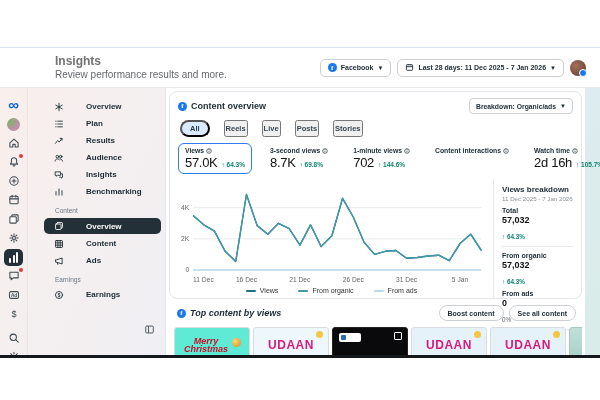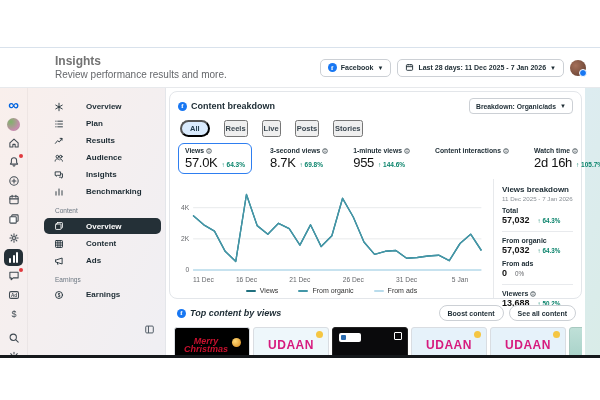--- a/index.html
+++ b/index.html
@@ -66,33 +66,33 @@
   .lg-item { display:flex; align-items:center; gap:4px; font-size:7px; color:#333; }
   .lg-swatch { width:10px; height:2px; border-radius:1px; display:inline-block; }
 
   .panel { width:88px; flex:0 0 auto; border-left:1px solid #e7e9ec; padding:6px 8px 0 8px; }
   .p-title { font-size:8px; font-weight:bold; color:#1c2b33; }
   .p-date { font-size:6.2px; color:#8a9096; margin-top:1px; }
   .p-row { margin-top:5px; }
   .p-div { border-top:1px solid #e8eaed; margin-top:6px; padding-top:5px; }
   .p-label { font-size:7px; font-weight:bold; color:#1c2b33; display:flex; align-items:center; gap:2px; }
   .p-label svg { width:6px; height:6px; }
-  .p-vrow { display:flex; align-items:baseline; gap:8px; margin-top:1px; }
+  .p-vrow { display:flex; align-items:baseline; gap:8px; margin-top:1px;flex-direction:column; }
   .p-val { font-size:9px; font-weight:bold; color:#111; }
   .p-chg { font-size:6.3px; font-weight:bold; color:#0b846c; }
   .p-chg.zero { color:#65676b; font-weight:normal; }
 
   .sect-head { display:flex; align-items:center; padding:6px 6px 4px 8px; }
   .sect-title { font-size:9px; font-weight:bold; color:#1c2b33; margin-left:4px;font-style:italic; }
   .sect-btns { margin-left:auto; display:flex; gap:5px; }
   .sm-btn { height:16px; padding:0 8px; border:1px solid #ccd0d5; border-radius:14px; background:#fff; font-size:7px; font-weight:bold; color:#1c2b33; display:flex; align-items:center; }
 
   .thumbs { display:flex; gap:3px; padding:2px 0 0 5px; height:38px; overflow:hidden; }
   .thumb { width:76px; height:44px; border-radius:3px 3px 0 0; border:1px solid #d9dde2; flex:0 0 auto; position:relative; overflow:hidden; background:#fff; }
-  .th-xmas { background:#000000;text-decoration:underline; }
+  .th-xmas { background:#5eead4;text-decoration:underline; }
   .th-xmas .xm-txt { position:absolute; left:6px; top:9px; font-size:9px; font-weight:bold; color:#c8102e; font-style:italic; line-height:0.9; width:50px; text-align:center; }
   .th-xmas .xm-ball { position:absolute; right:8px; top:10px; width:9px; height:9px; border-radius:50%; background:radial-gradient(circle at 35% 35%, #ffd978, #d98a1a); }
   .th-udaan { }
   .th-udaan .ud-word { position:absolute; top:10px; left:0; right:0; text-align:center; font-size:12px; font-weight:bold; color:#d61a7e; letter-spacing:0.5px; }
   .th-udaan .ud-moon { position:absolute; right:5px; top:3px; width:7px; height:7px; border-radius:50%; background:#f5c642; }
   .th-dark { background:#0a0a0c; border-color:#222; }
   .th-dark .dk-logo { position:absolute; left:6px; top:5px; width:22px; height:9px; background:#fff; border-radius:2px; }
   .th-dark .dk-logo::after { content:""; position:absolute; left:2px; top:2px; width:5px; height:5px; background:#2b6cb0; border-radius:1px; }
   .th-dark .dk-cal { position:absolute; right:5px; top:4px; width:8px; height:8px; border:1px solid #fff; border-radius:1px; }
   .th-dark .dk-streak { position:absolute; left:0; right:0; bottom:8px; height:7px; background:linear-gradient(90deg,#3b1e66,#8a4bd6,#2c1250,#b06ae8,#201040); opacity:0.9; }
@@ -305,21 +305,21 @@
             </span>
             <span>Earnings</span>
           </div>
         </nav>
 
       <main class="main">
 
         <section class="card">
           <div class="card-head">
             <span class="fb-badge">f</span>
-            <span class="card-title">Content breakdown</span>
+            <span class="card-title">Content overview</span>
             <button class="bd-btn">
               <span>Breakdown: Organic/ads</span>
               <span class="chev">▼</span>
             </button>
           </div>
           <div class="tabs" id="tabs">
               <button class="tab sel">All</button>
               <button class="tab">Reels</button>
               <button class="tab">Live</button>
               <button class="tab">Posts</button>
@@ -363,21 +363,21 @@
                   <span>1-minute views</span>
                   <span style="display: inline-flex;">
                     <svg viewBox="0 0 16 16" fill="none" stroke="currentColor" stroke-width="1.8">
                       <circle cx="8" cy="8" r="6.2"></circle>
                       <path d="M8 7.2v4"></path>
                       <circle cx="8" cy="4.6" r="0.4" fill="currentColor"></circle>
                     </svg>
                   </span>
                 </div>
                 <div class="m-vrow">
-                  <span class="m-val">955</span>
+                  <span class="m-val">702</span>
                   <span class="m-chg">↑ 144.6%</span>
                 </div>
               </div>
               <div class="metric">
                 <div class="m-label">
                   <span>Content interactions</span>
                   <span style="display: inline-flex;">
                     <svg viewBox="0 0 16 16" fill="none" stroke="currentColor" stroke-width="1.8">
                       <circle cx="8" cy="8" r="6.2"></circle>
                       <path d="M8 7.2v4"></path>

